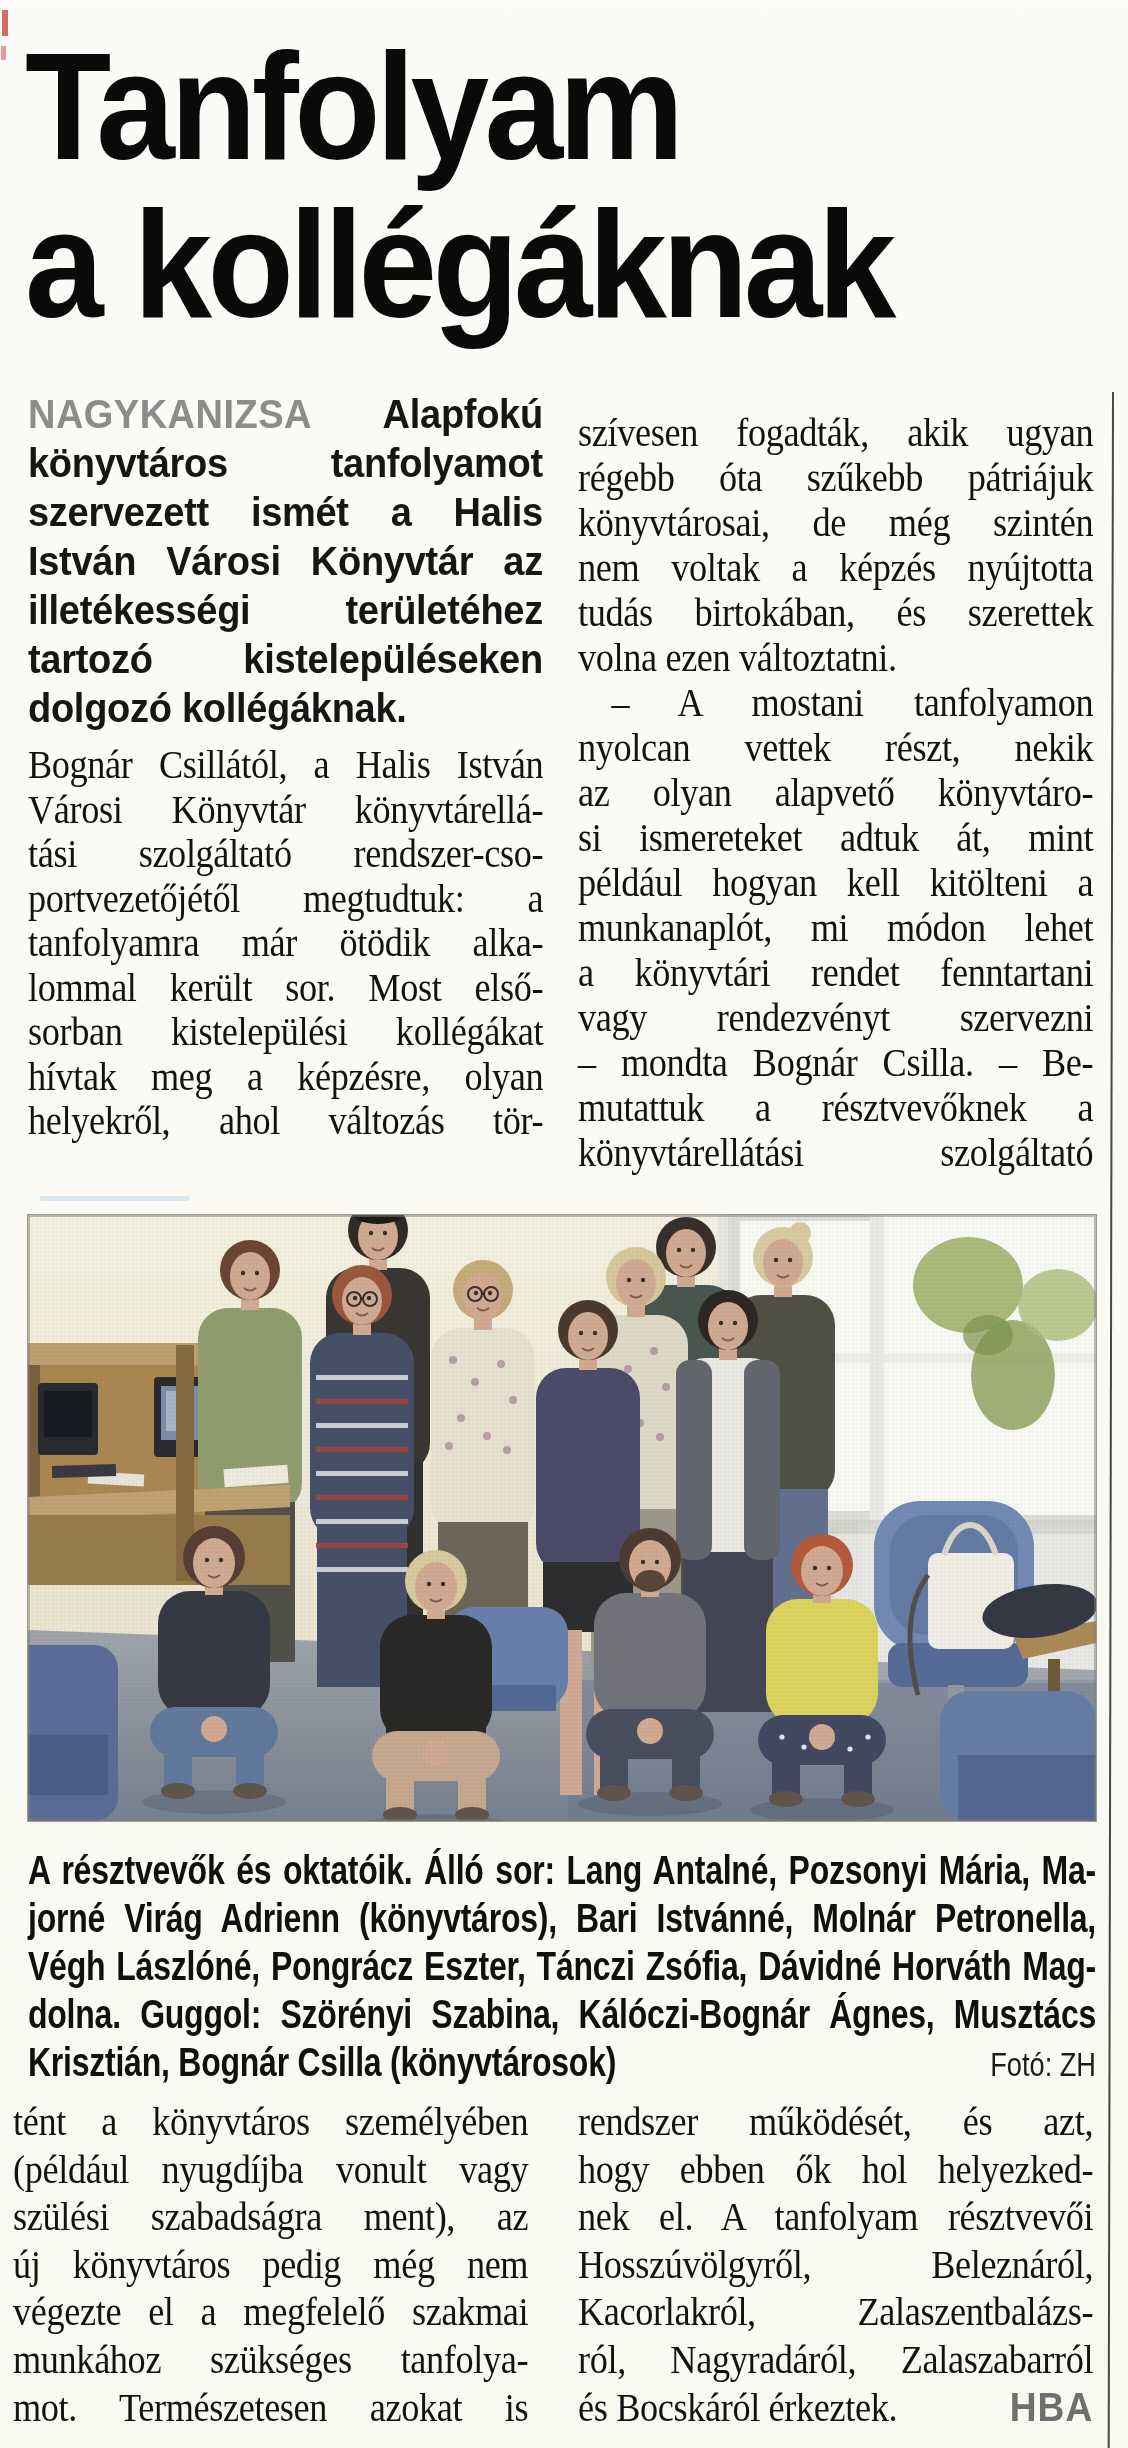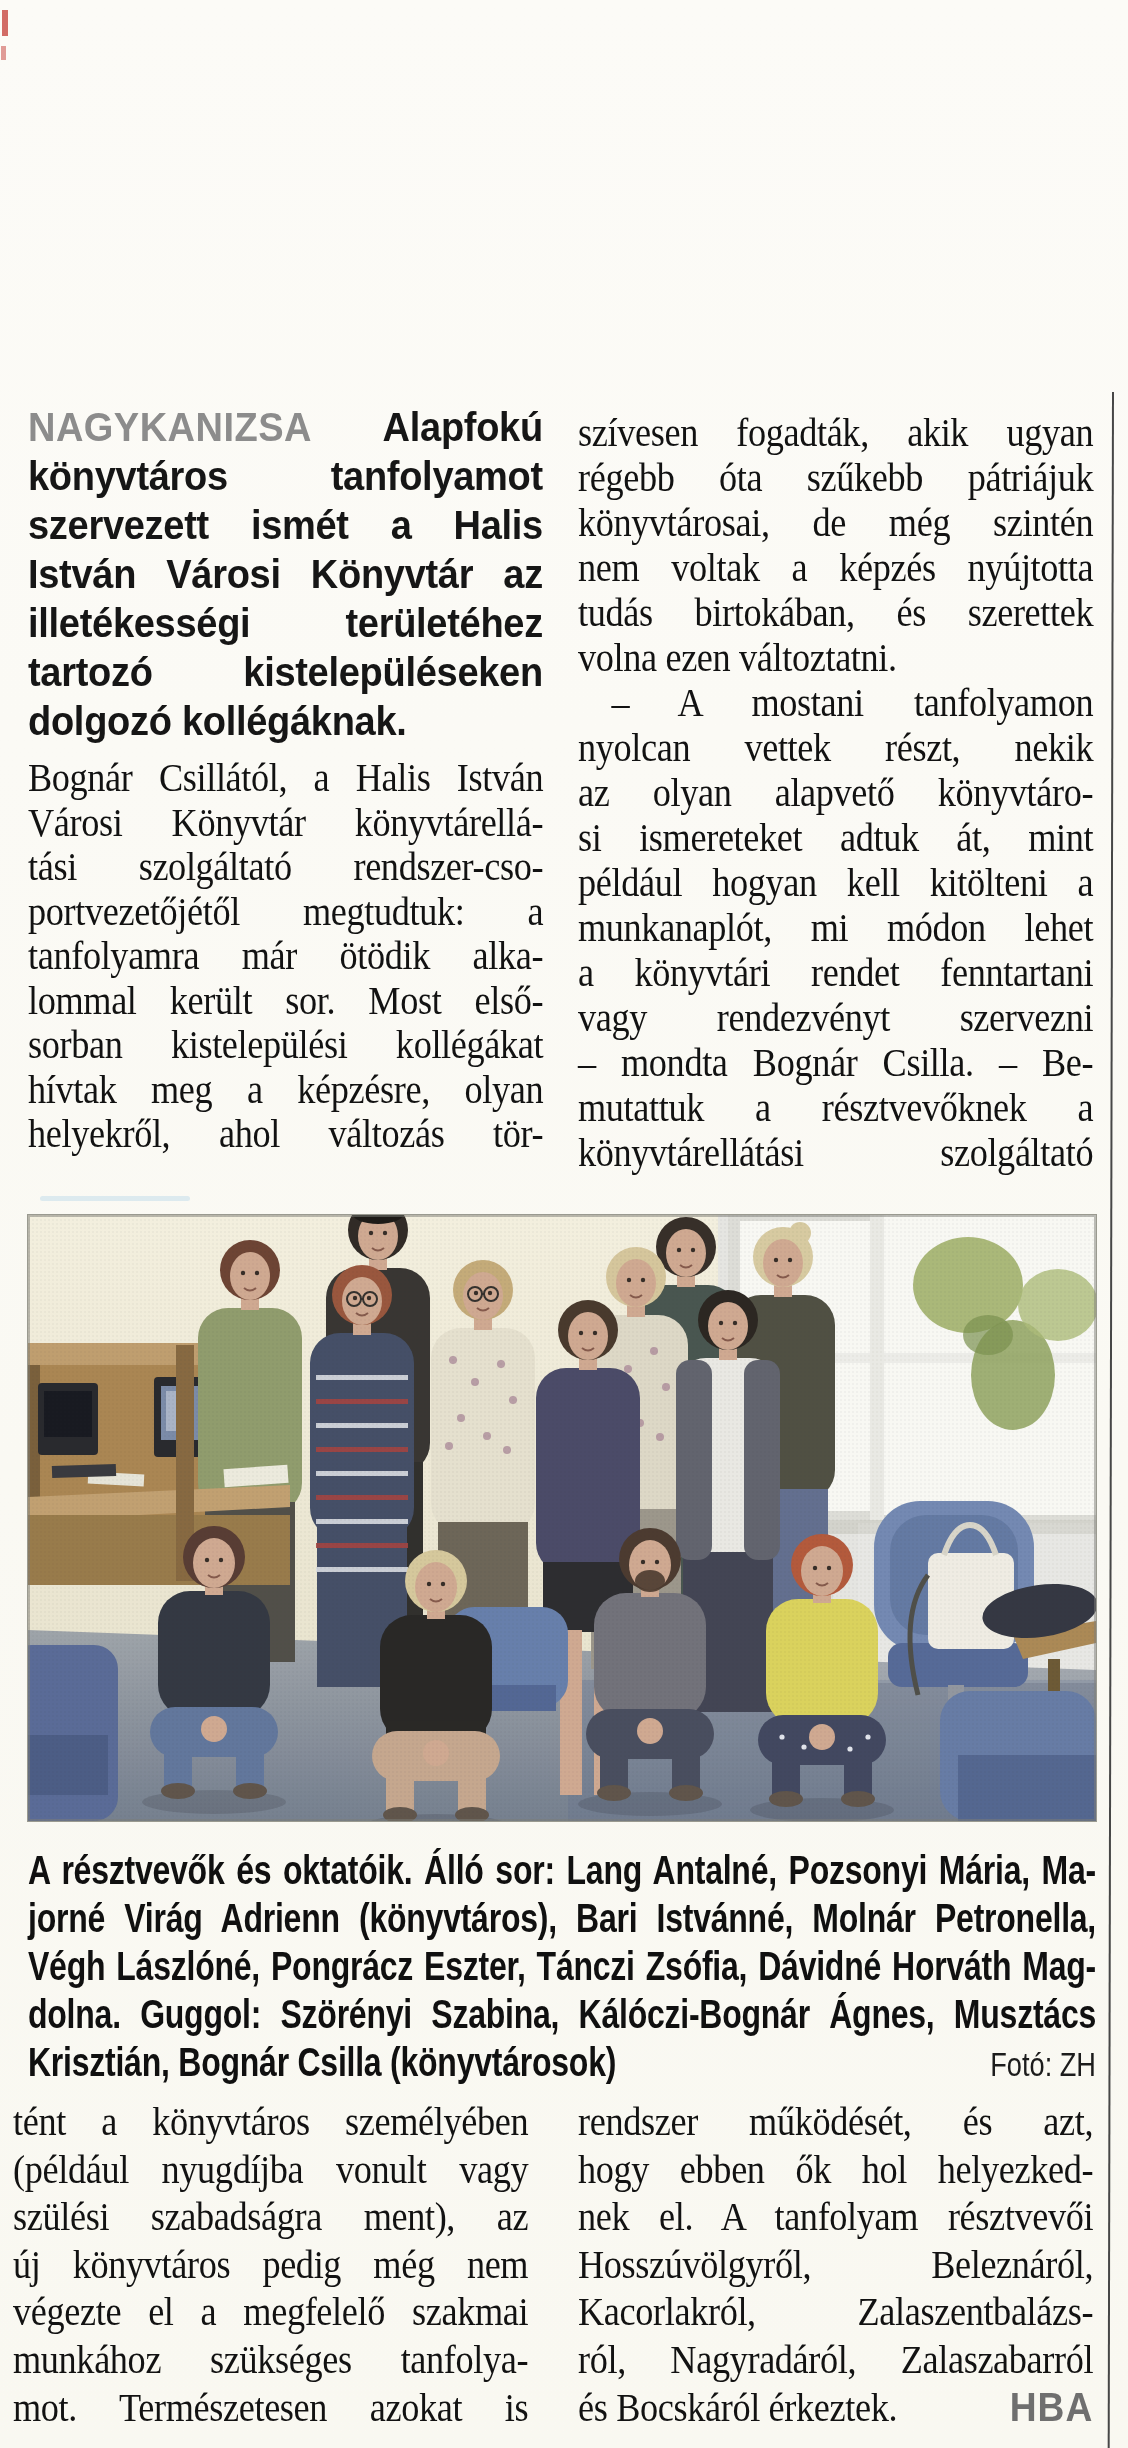--- a/index.html
+++ b/index.html
@@ -34,21 +34,21 @@
     font-weight:700;font-size:40px;line-height:49px;letter-spacing:-.3px;color:#161616;
   }
   .lead .dateline{color:#8c8c8c;letter-spacing:.5px;}
 
   
   .body-serif{
     width:554px;transform:scaleX(.93);
     font-family:"Liberation Serif",serif;font-size:39px;line-height:45px;
     letter-spacing:-.4px;color:#121212;
   }
-  .colA{position:absolute;left:28px;top:403px;}
+  .colA{position:absolute;left:28px;top:390px;}
   .colA .body-serif{margin-top:10px;line-height:44.5px;}
   .colB{position:absolute;left:578px;top:410px;}
   .colC{position:absolute;left:13px;top:2098px;}
   .colD{position:absolute;left:578px;top:2098px;}
   .colC .body-serif,.colD .body-serif{line-height:47.6px;}
   .byline{
     font-family:"Liberation Sans",sans-serif;font-weight:700;
     font-size:40px;color:#6f6f6f;letter-spacing:1px;
   }
 
@@ -75,20 +75,24 @@
   .regmark.m1{left:2px;top:10px;width:6px;height:26px;opacity:.75;}
   .regmark.m2{left:1px;top:46px;width:5px;height:14px;opacity:.5;}
   .smudge{position:absolute;left:40px;top:1196px;width:150px;height:5px;
     background:#b9d6e8;opacity:.45;border-radius:3px;}
 </style>
 </head>
 <body>
 
 <div class="page">
 
+  <div class="headline">
+    <div class="hl-line">Tanfolyam</div>
+    <div class="hl-line">a kollégáknak</div>
+  </div>
 
   <div class="colA">
     <div class="lead squeeze">
         <div class="tline"><span class="dateline">NAGYKANIZSA</span> <span>Alapfokú</span></div>
         <div class="tline">könyvtáros tanfolyamot</div>
         <div class="tline">szervezett ismét a Halis</div>
         <div class="tline">István Városi Könyvtár az</div>
         <div class="tline">illetékességi területéhez</div>
         <div class="tline">tartozó kistelepüléseken</div>
         <div class="tline par-end">dolgozó kollégáknak.</div>

